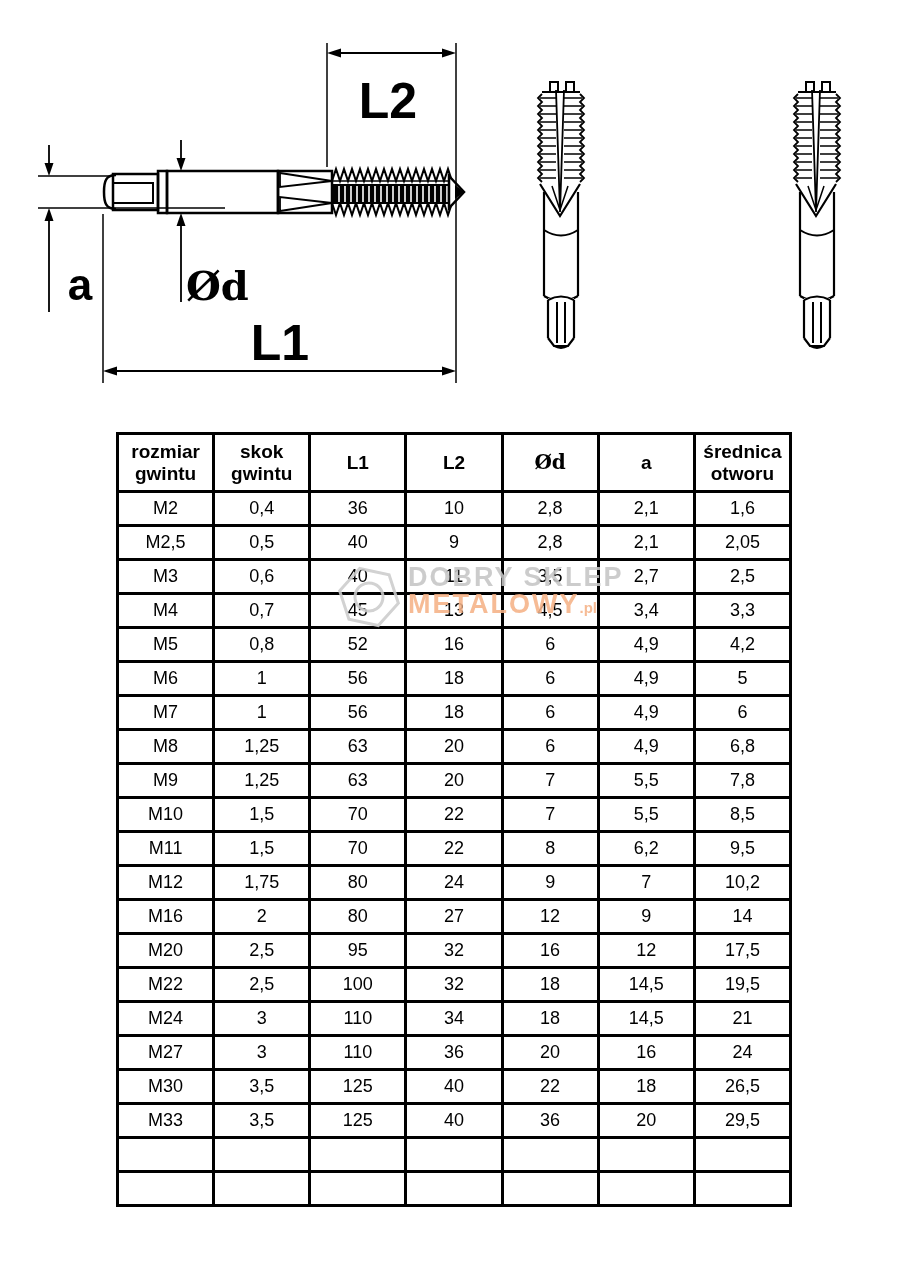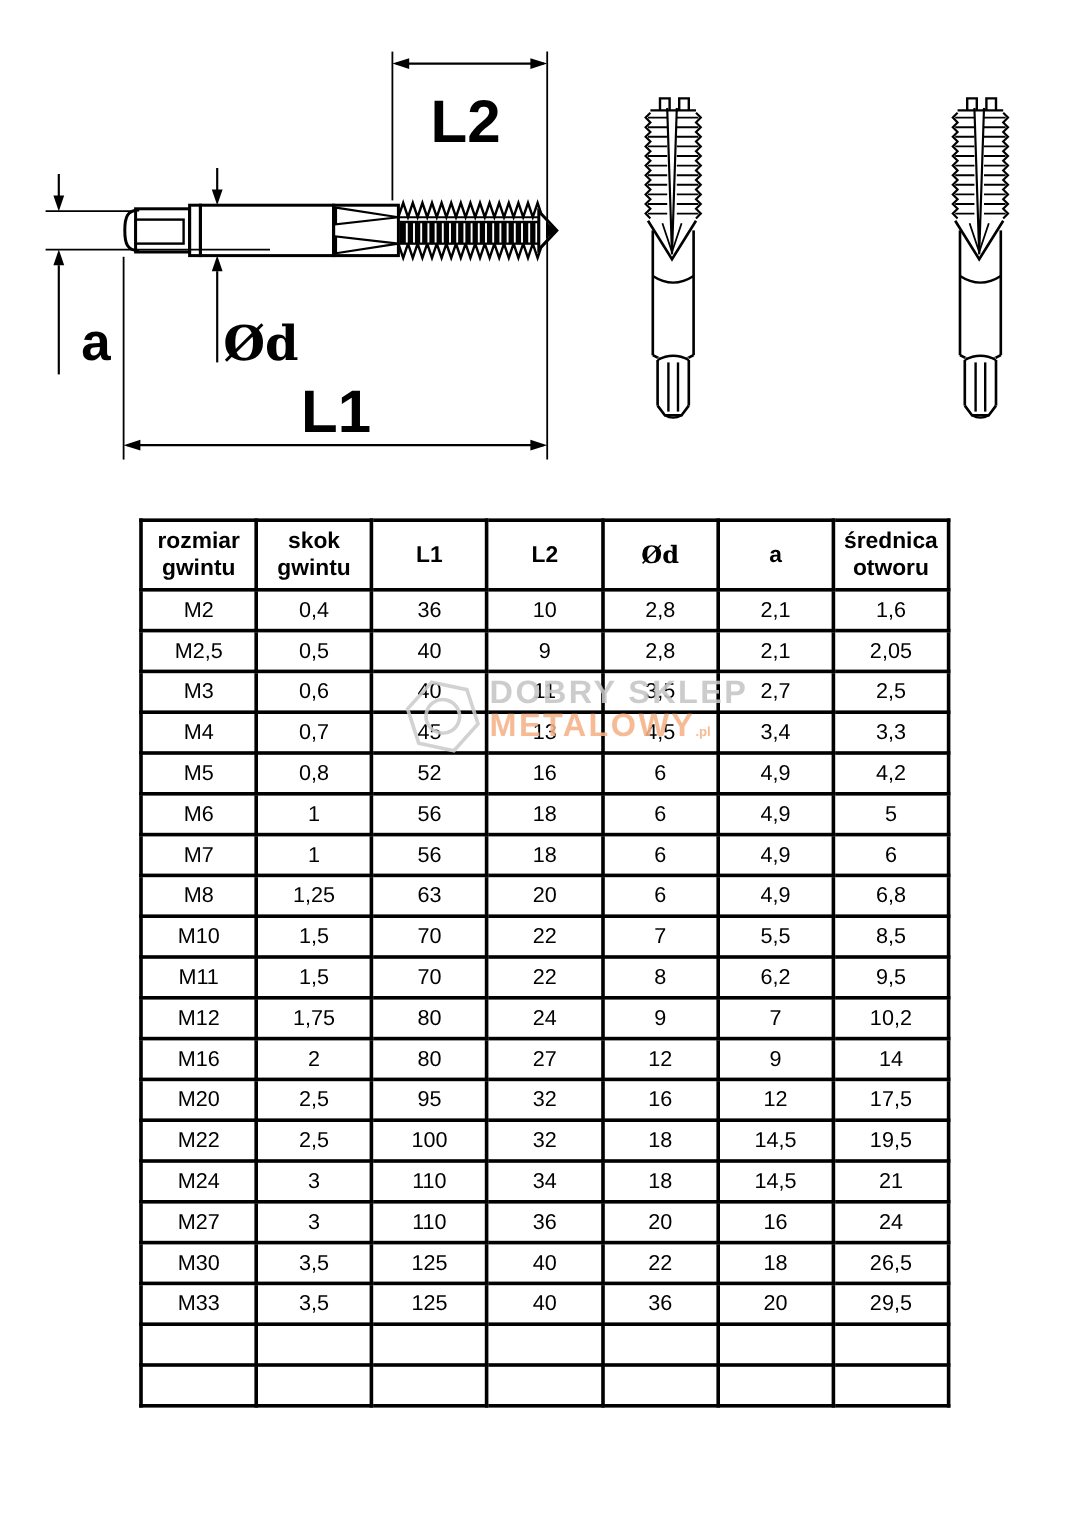--- a/index.html
+++ b/index.html
@@ -27,21 +27,21 @@
   }
   .wm-text { display:flex; flex-direction:column; line-height:1.0; }
   .wm-line1 {
     font-weight:bold; font-size:27px; letter-spacing:2px;
     color:#c6c6c6;
   }
   .wm-line2 {
     font-weight:bold; font-size:27px; letter-spacing:2px;
     color:#f5b287;
   }
-  .wm-tld { font-size:11px; letter-spacing:0; }
+  .wm-tld { font-size:15px; letter-spacing:0; }
 </style>
 </head>
 <body>
 
 <div class="page">
 
   <svg class="drawing" width="908" height="420" viewBox="0 0 908 420">
 
     <g stroke="#000" fill="none">
 
@@ -220,20 +220,29 @@
           <tr>
       <td>M8</td>
       <td>1,25</td>
       <td>63</td>
       <td>20</td>
       <td>6</td>
       <td>4,9</td>
       <td>6,8</td>
     </tr>
           <tr>
+      <td>M9</td>
+      <td>1,25</td>
+      <td>63</td>
+      <td>20</td>
+      <td>7</td>
+      <td>5,5</td>
+      <td>7,8</td>
+    </tr>
+          <tr>
       <td>M10</td>
       <td>1,5</td>
       <td>70</td>
       <td>22</td>
       <td>7</td>
       <td>5,5</td>
       <td>8,5</td>
     </tr>
           <tr>
       <td>M11</td>

